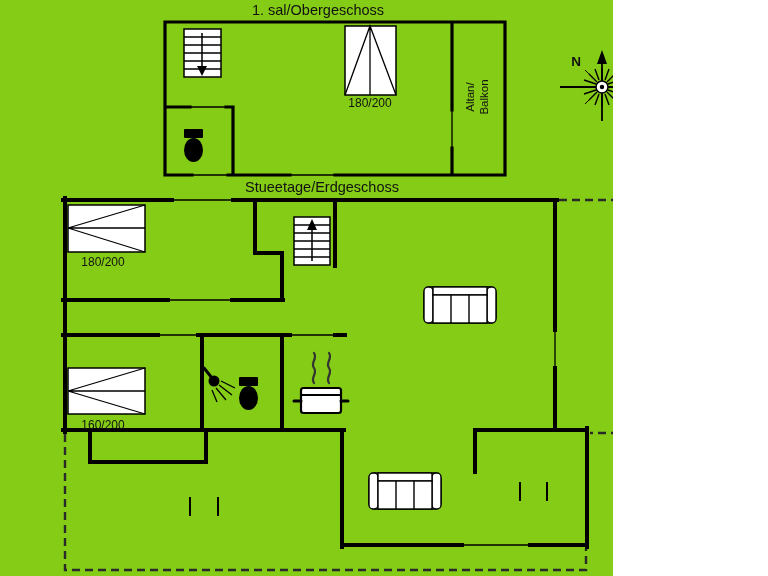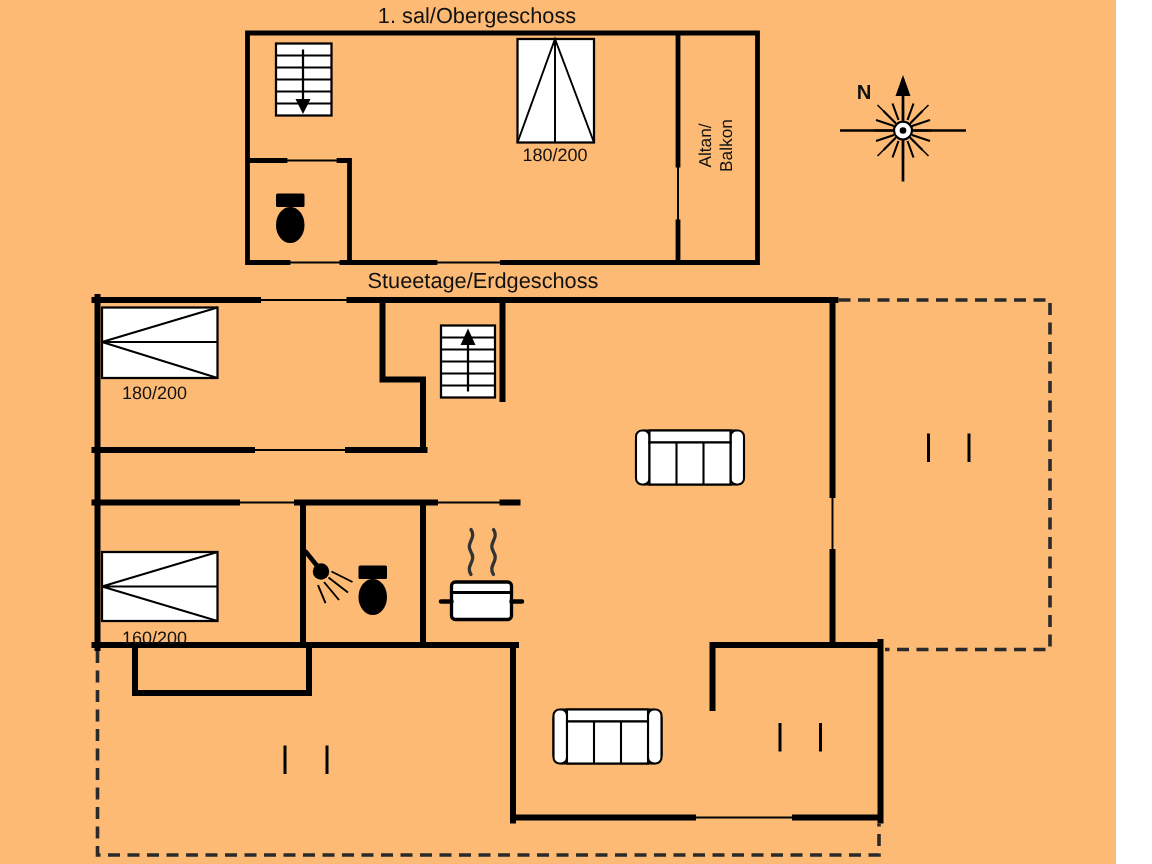--- a/index.html
+++ b/index.html
@@ -1,16 +1,16 @@
 <!DOCTYPE html>
 <html><head>
 <meta charset="utf-8">
 <style>
   html,body{margin:0;padding:0;background:#fff;}
-  .canvas{position:relative;width:744px;height:576px;background:#fdba74;overflow:hidden;}
+  .canvas{position:relative;width:613px;height:576px;background:#84cc16;overflow:hidden;}
   svg{position:absolute;left:0;top:0;}
   text{font-family:"Liberation Sans","DejaVu Sans",sans-serif;fill:#111;}
   .title{font-size:14.5px;}
   .size-label{font-size:12px;}
   .balcony{font-size:11.5px;}
   .north{font-size:13.5px;font-weight:bold;}
   .wall{stroke:#000;stroke-width:4;fill:none;stroke-linecap:square;}
   .wallu{stroke:#000;stroke-width:3.2;fill:none;stroke-linecap:square;}
   .win{stroke:#000;stroke-width:1.3;fill:none;}
   .sym{stroke:#000;stroke-width:1.5;fill:#fff;}

